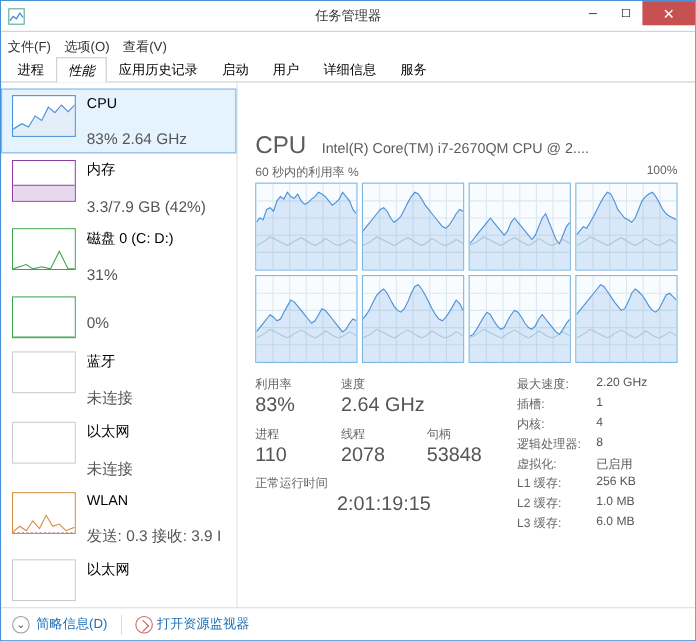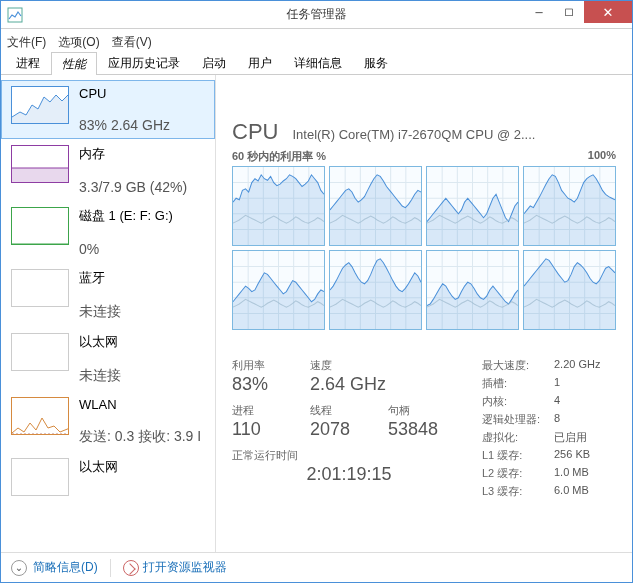--- a/index.html
+++ b/index.html
@@ -20,25 +20,25 @@
 .side-item { display: flex; align-items: flex-start; padding: 6px 10px; cursor: default; }
 .side-item.selected { background: #e5f3ff; border: 1px solid #7eb6ea; margin: 0; padding: 5px 9px; }
 .side-thumb { width: 58px; height: 38px; border: 1px solid; margin-right: 10px; flex-shrink: 0; position: relative; overflow: hidden; }
 .side-thumb svg { width: 100%; height: 100%; }
 .side-info .name { font-size: 13px; color: #000; }
 .side-info .sub { font-size: 14px; color: #555; margin-top: 16px; }
 .main { flex: 1; padding: 10px 16px; overflow: hidden; }
 .main-header { display: flex; align-items: baseline; margin-bottom: 4px; }
 .main-header .htitle { font-size: 22px; color: #5c5c5c; margin-right: 14px; }
 .main-header .hsub { font-size: 13px; color: #5c5c5c; white-space: nowrap; overflow: hidden; text-overflow: ellipsis; margin-top: 42px; }
-.chart-caption { display: flex; justify-content: space-between; font-size: 11px; color: #666; margin-bottom: 2px; font-weight: bold; }
+.chart-caption { display: flex; justify-content: space-between; font-size: 11px; color: #666; margin-bottom: 2px; }
 .cpu-grid { display: grid; grid-template-columns: repeat(4, 1fr); grid-template-rows: repeat(2, 80px); gap: 4px; }
 .cpu-cell { border: 1px solid #7cb8e0; background: #f8fcff; position: relative; overflow: hidden; }
 .cpu-cell svg { width: 100%; height: 100%; display: block; }
-.stats { margin-top: 28px; display: flex; gap: 16px; }
+.stats { margin-top: 12px; display: flex; gap: 4px; }
 .stats-left { flex: 1; }
 .stat-row { display: flex; margin-bottom: 8px; }
 .stat-col { min-width: 78px; }
 .stat-col .label { font-size: 11px; color: #666; }
 .stat-col .val { font-size: 18px; color: #555; margin-top: 1px; }
 .stats-right { font-size: 11px; color: #555; min-width: 150px; }
 .stats-right .r-row { display: flex; margin-bottom: 3px; }
 .stats-right .r-row .rlabel { width: 72px; color: #666; }
 .uptime-label { font-size: 11px; color: #666; margin-top: 6px; }
 .uptime-val { font-size: 18px; color: #555; margin-top: 1px; text-align: center; }
@@ -101,24 +101,33 @@
             <line x1="0" y1="22" x2="58" y2="22" stroke="#8e3da3"></line>
           </svg></div>
   <div class="side-info">
     <div class="name">内存</div>
     <div class="sub">3.3/7.9 GB (42%)</div>
   </div>
       </div>
       <div class="side-item">
         <div class="side-thumb" style="border-color:#3ca54a"><svg>
             <rect width="100%" height="100%" fill="#fff"></rect>
+            <polyline points="0,36 12,32 18,36 26,34 34,36 42,20 50,36 58,36" fill="none" stroke="#3ca54a"></polyline>
+          </svg></div>
+  <div class="side-info">
+    <div class="name">磁盘 0 (C: D:)</div>
+    <div class="sub">31%</div>
+  </div>
+      </div>
+      <div class="side-item">
+        <div class="side-thumb" style="border-color:#3ca54a"><svg>
+            <rect width="100%" height="100%" fill="#fff"></rect>
             <line x1="0" y1="36" x2="58" y2="36" stroke="#3ca54a"></line>
           </svg></div>
   <div class="side-info">
-    <div class="name">磁盘 1 (E: F: G:)</div>
     <div class="sub">0%</div>
   </div>
       </div>
       <div class="side-item">
         <div class="side-thumb" style="border-color:#cccccc"><svg>
             <rect width="100%" height="100%" fill="#fff"></rect>
           </svg></div>
   <div class="side-info">
     <div class="name">蓝牙</div>
     <div class="sub">未连接</div>

